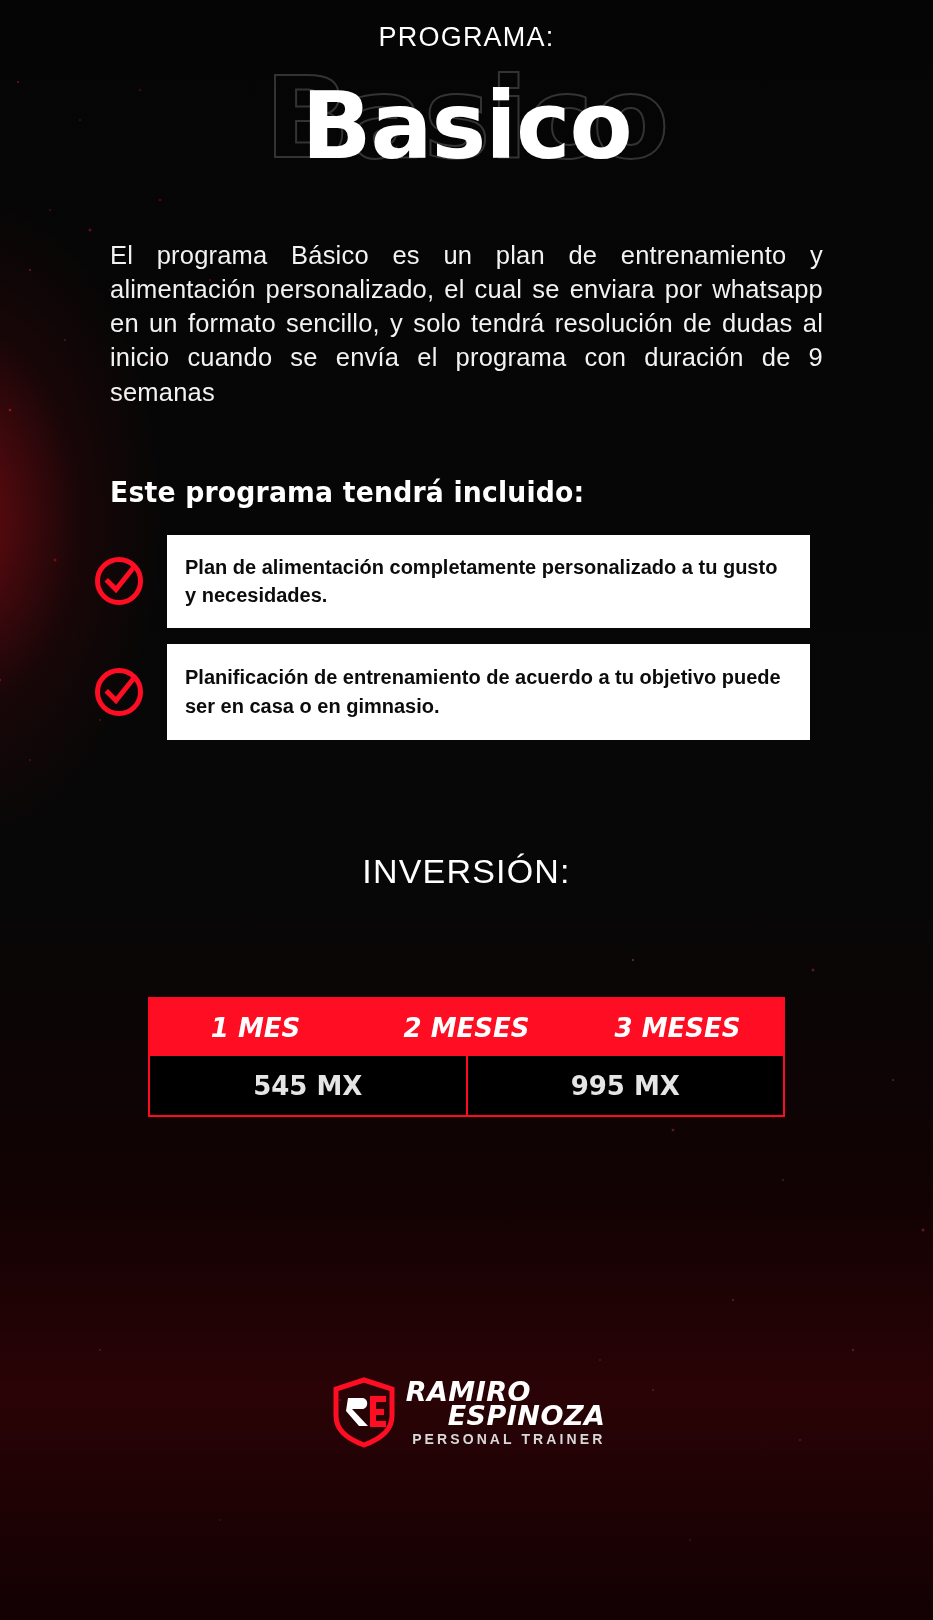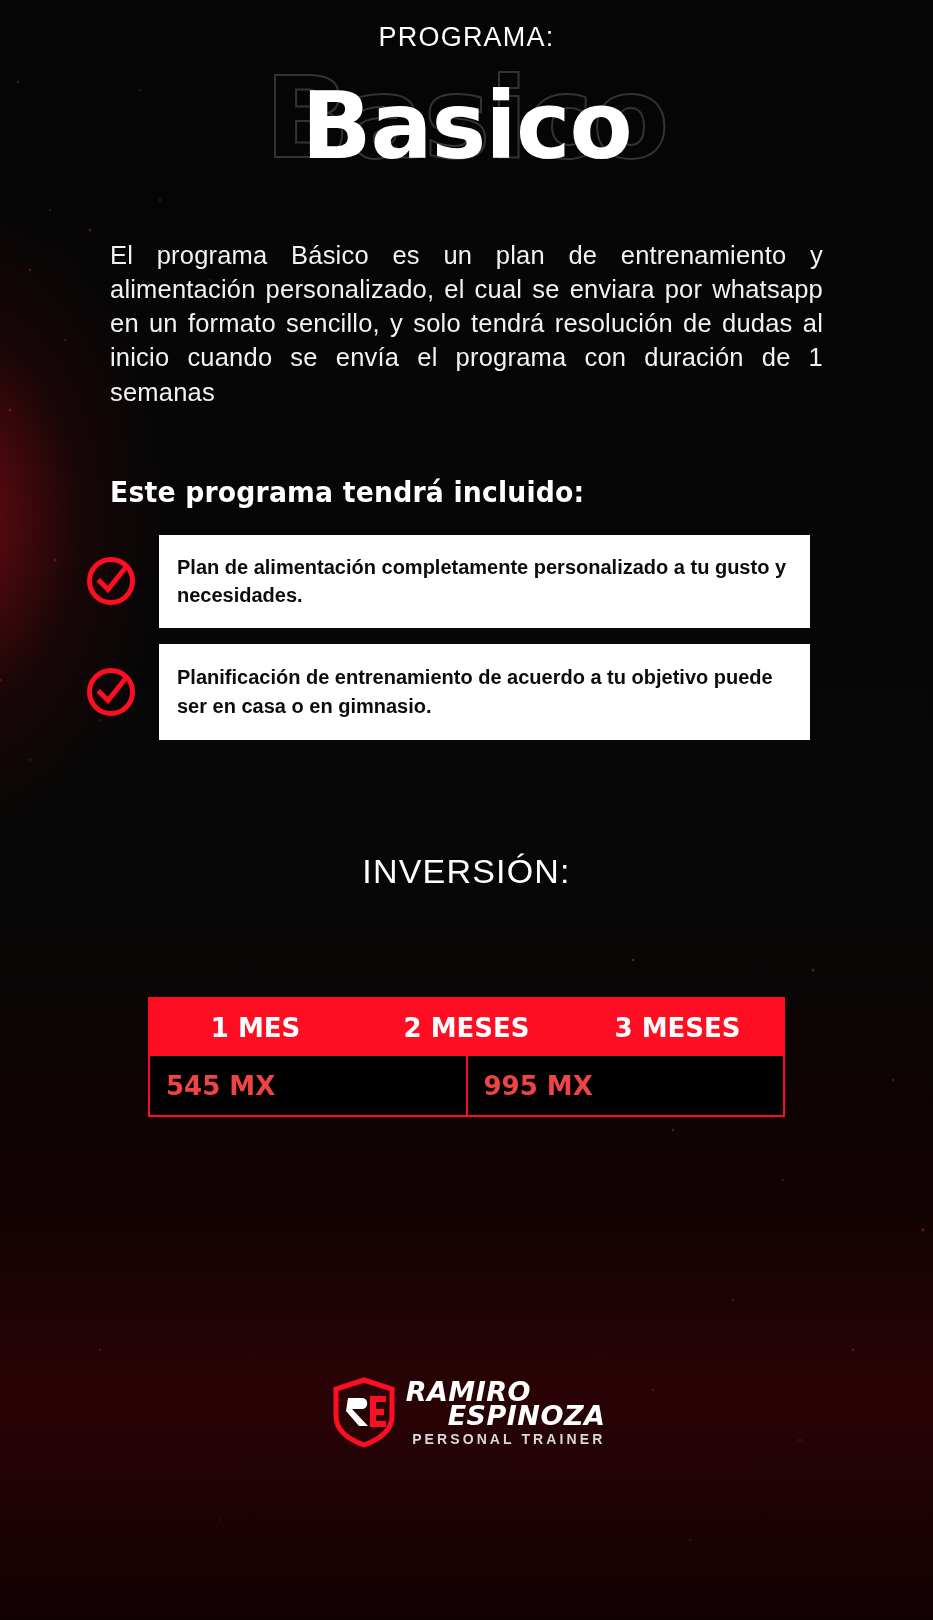--- a/index.html
+++ b/index.html
@@ -141,21 +141,21 @@
     color: #ffffff;
     font-size: 29px;
     font-weight: 800;
     font-family: "DejaVu Sans", sans-serif;
     transform: scaleX(.92);
     transform-origin: left center;
     letter-spacing: .2px;
   }
 
   
-  .bullets { margin: 26px 0 0 0; }
+  .bullets { margin: 26px 0 0 8px; }
   .bullet-row {
     display: flex;
     align-items: center;
     margin-bottom: 16px;
     padding-left: 85px;
   }
   .check-icon {
     flex: 0 0 auto;
     width: 52px; height: 52px;
     margin-right: 22px;
@@ -188,40 +188,42 @@
 
   
   .price-table {
     margin: 106px auto 0 auto;
     width: 637px;
     border: 2px solid #ff0a20;
   }
   .price-head {
     display: flex;
     background: #ff0d22;
+    font-style: italic;
   }
   .price-head .cell {
     flex: 1;
     text-align: center;
     color: #ffffff;
     font-size: 26px;
     font-weight: 800;
     padding: 14px 0 13px 0;
     font-family: "DejaVu Sans", sans-serif;
   }
   .price-body {
     display: flex;
     background: #000000;
   }
   .price-body .cell {
     flex: 1;
-    color: #ef4444;
+    text-align: center;
+    color: #e5e5e5;
     font-size: 26px;
     font-weight: 800;
-    padding: 15px 0 14px 16px;
+    padding: 15px 0 14px 0;
     font-family: "DejaVu Sans", sans-serif;
     border-right: 2px solid #ff0a20;
   }
   .price-body .cell:last-child { border-right: none; }
 
   
   .logo-wrap {
     position: absolute;
     left: 0; right: 0;
     bottom: 172px;
@@ -262,21 +264,21 @@
 
   <div class="content">
 
     <div class="programa-label">PROGRAMA:</div>
 
     <div class="title-wrap">
       <div class="title-ghost">Basico</div>
       <div class="title-main">Basico</div>
     </div>
 
-    <p class="intro">El programa Básico es un plan de entrenamiento y alimentación personalizado, el cual se enviara por whatsapp en un formato sencillo, y solo tendrá resolución de dudas al inicio cuando se envía el programa con duración de 1 semanas</p>
+    <p class="intro">El programa Básico es un plan de entrenamiento y alimentación personalizado, el cual se enviara por whatsapp en un formato sencillo, y solo tendrá resolución de dudas al inicio cuando se envía el programa con duración de 9 semanas</p>
 
     <div class="includes-heading">Este programa tendrá incluido:</div>
 
     <div class="bullets">
 
       <div class="bullet-row first">
         <svg class="check-icon" viewBox="0 0 52 52">
           <circle cx="26" cy="26" r="21.5" fill="none" stroke="#ff0d22" stroke-width="5"></circle>
           <path d="M15 26.5 L23 34.5 L39 14.5" fill="none" stroke="#ff0d22" stroke-width="5" stroke-linecap="square" stroke-linejoin="miter"></path>
         </svg>

